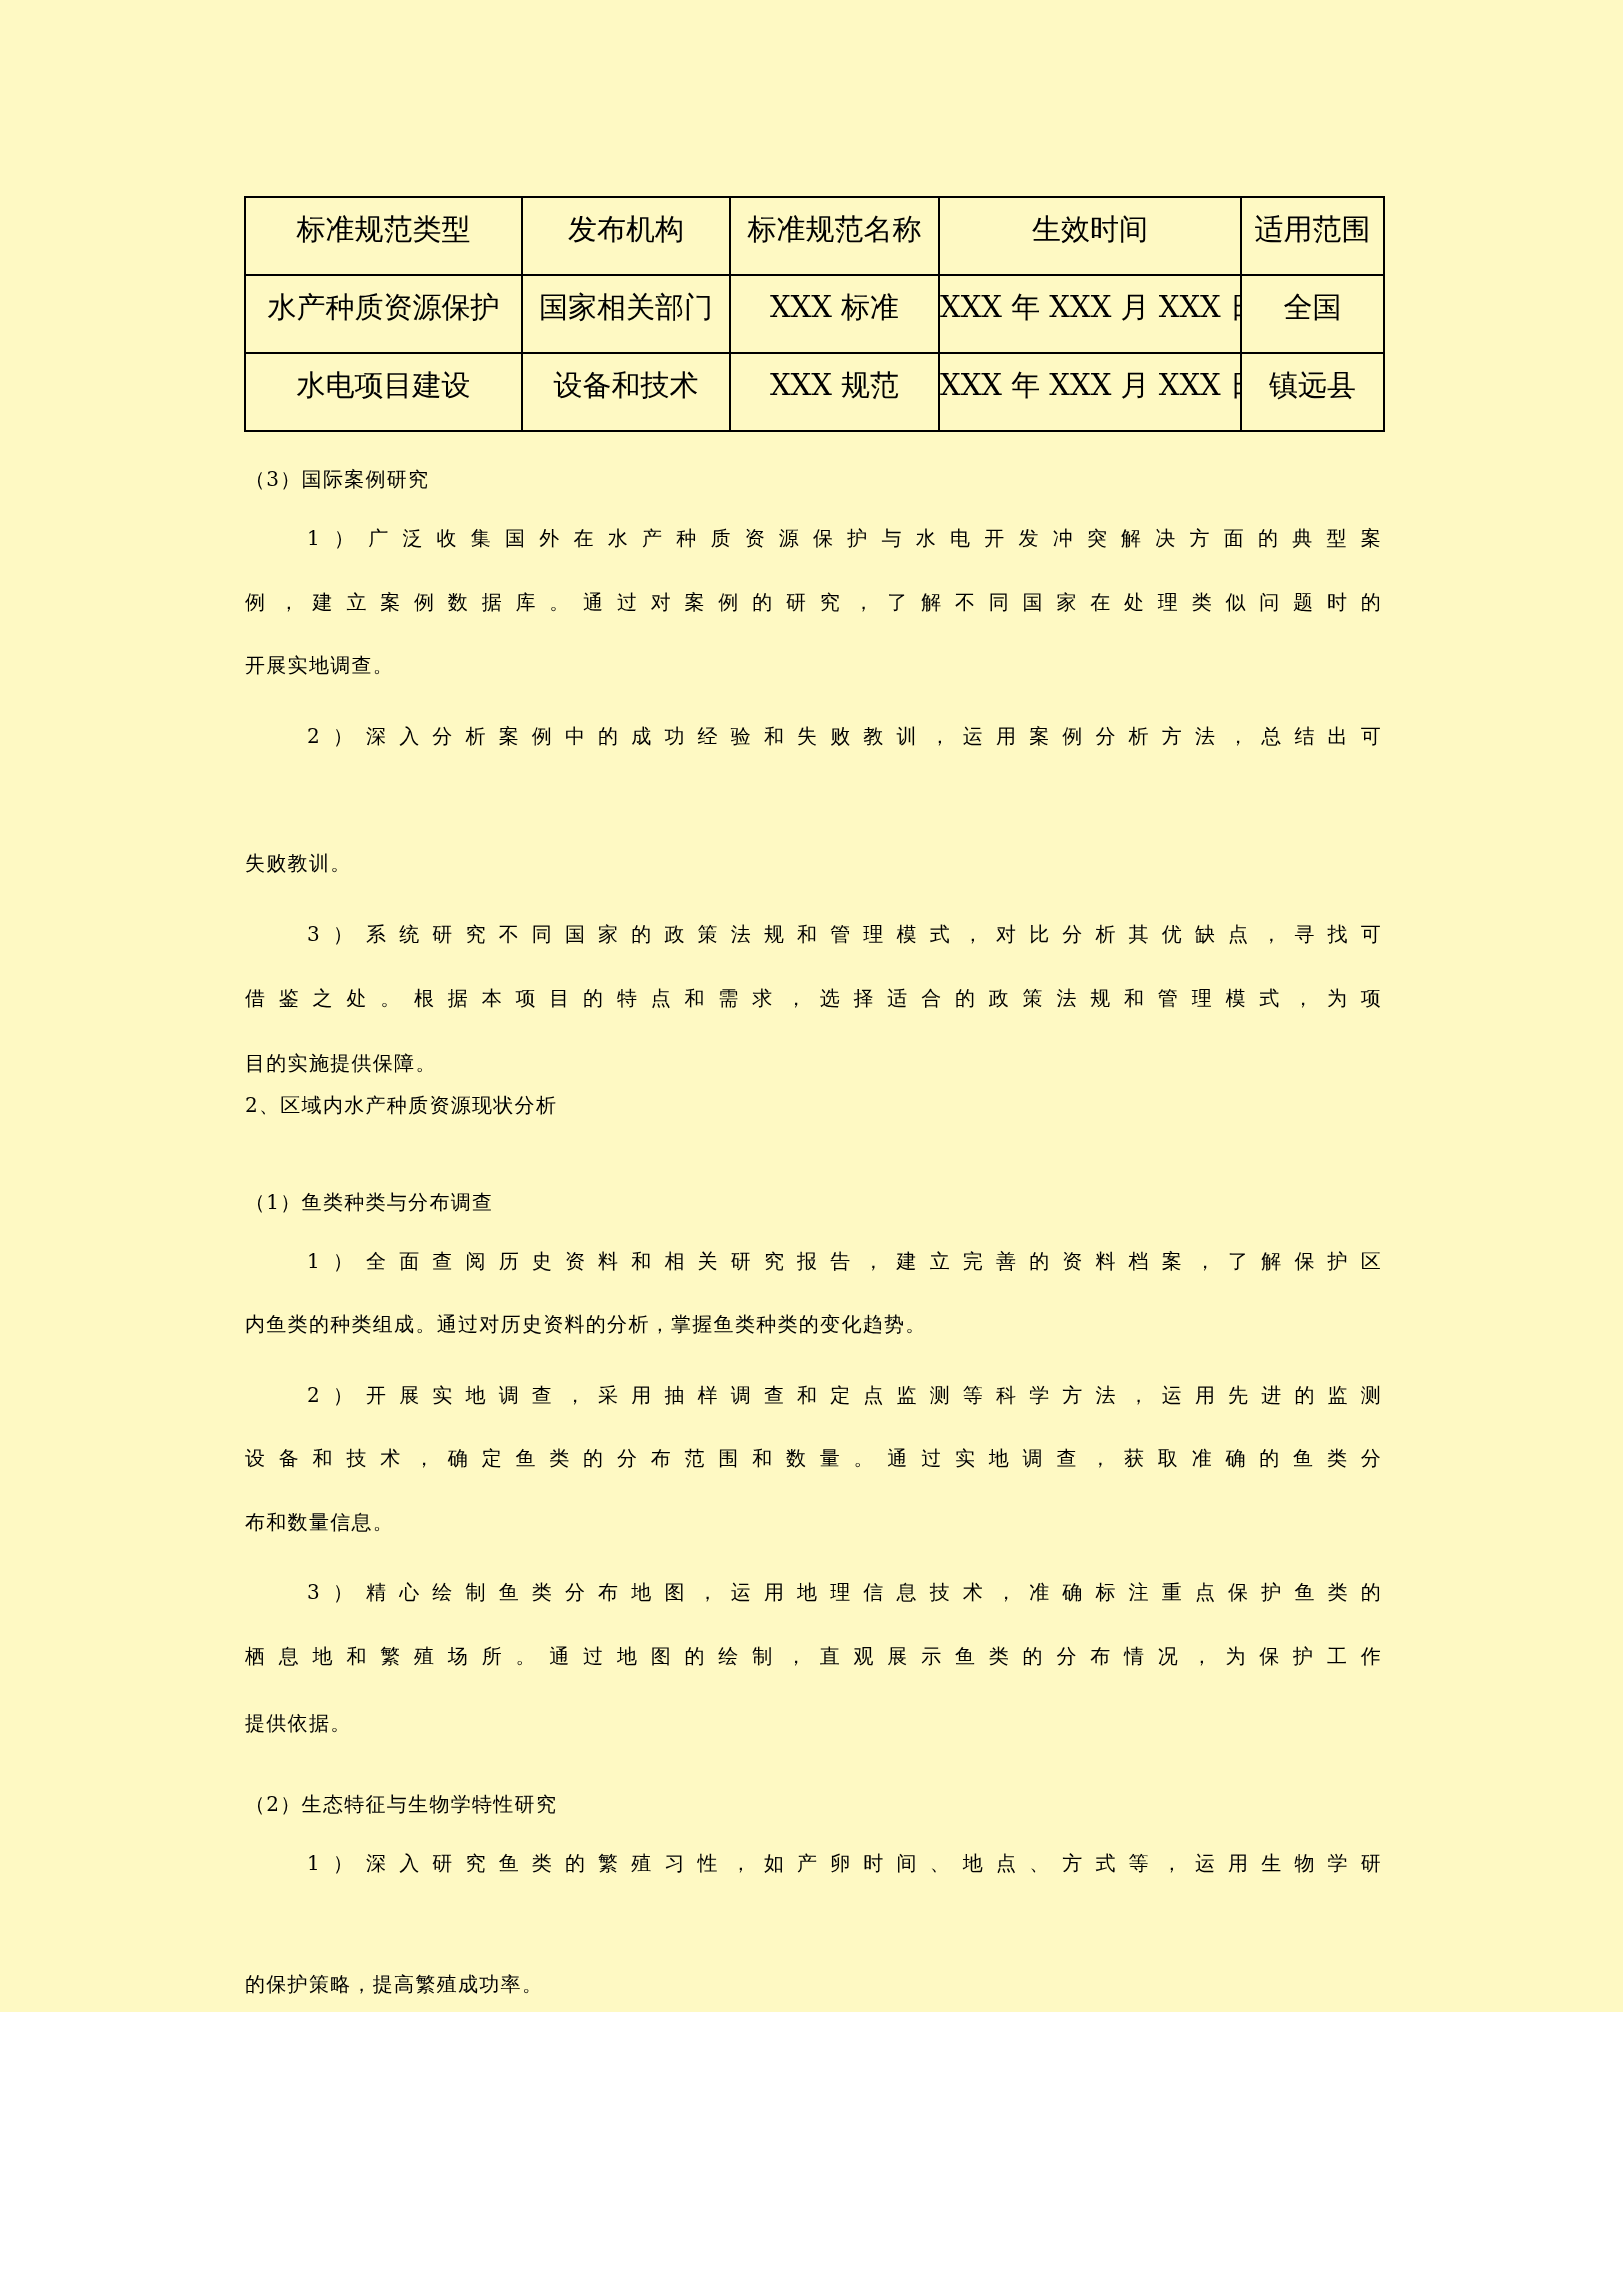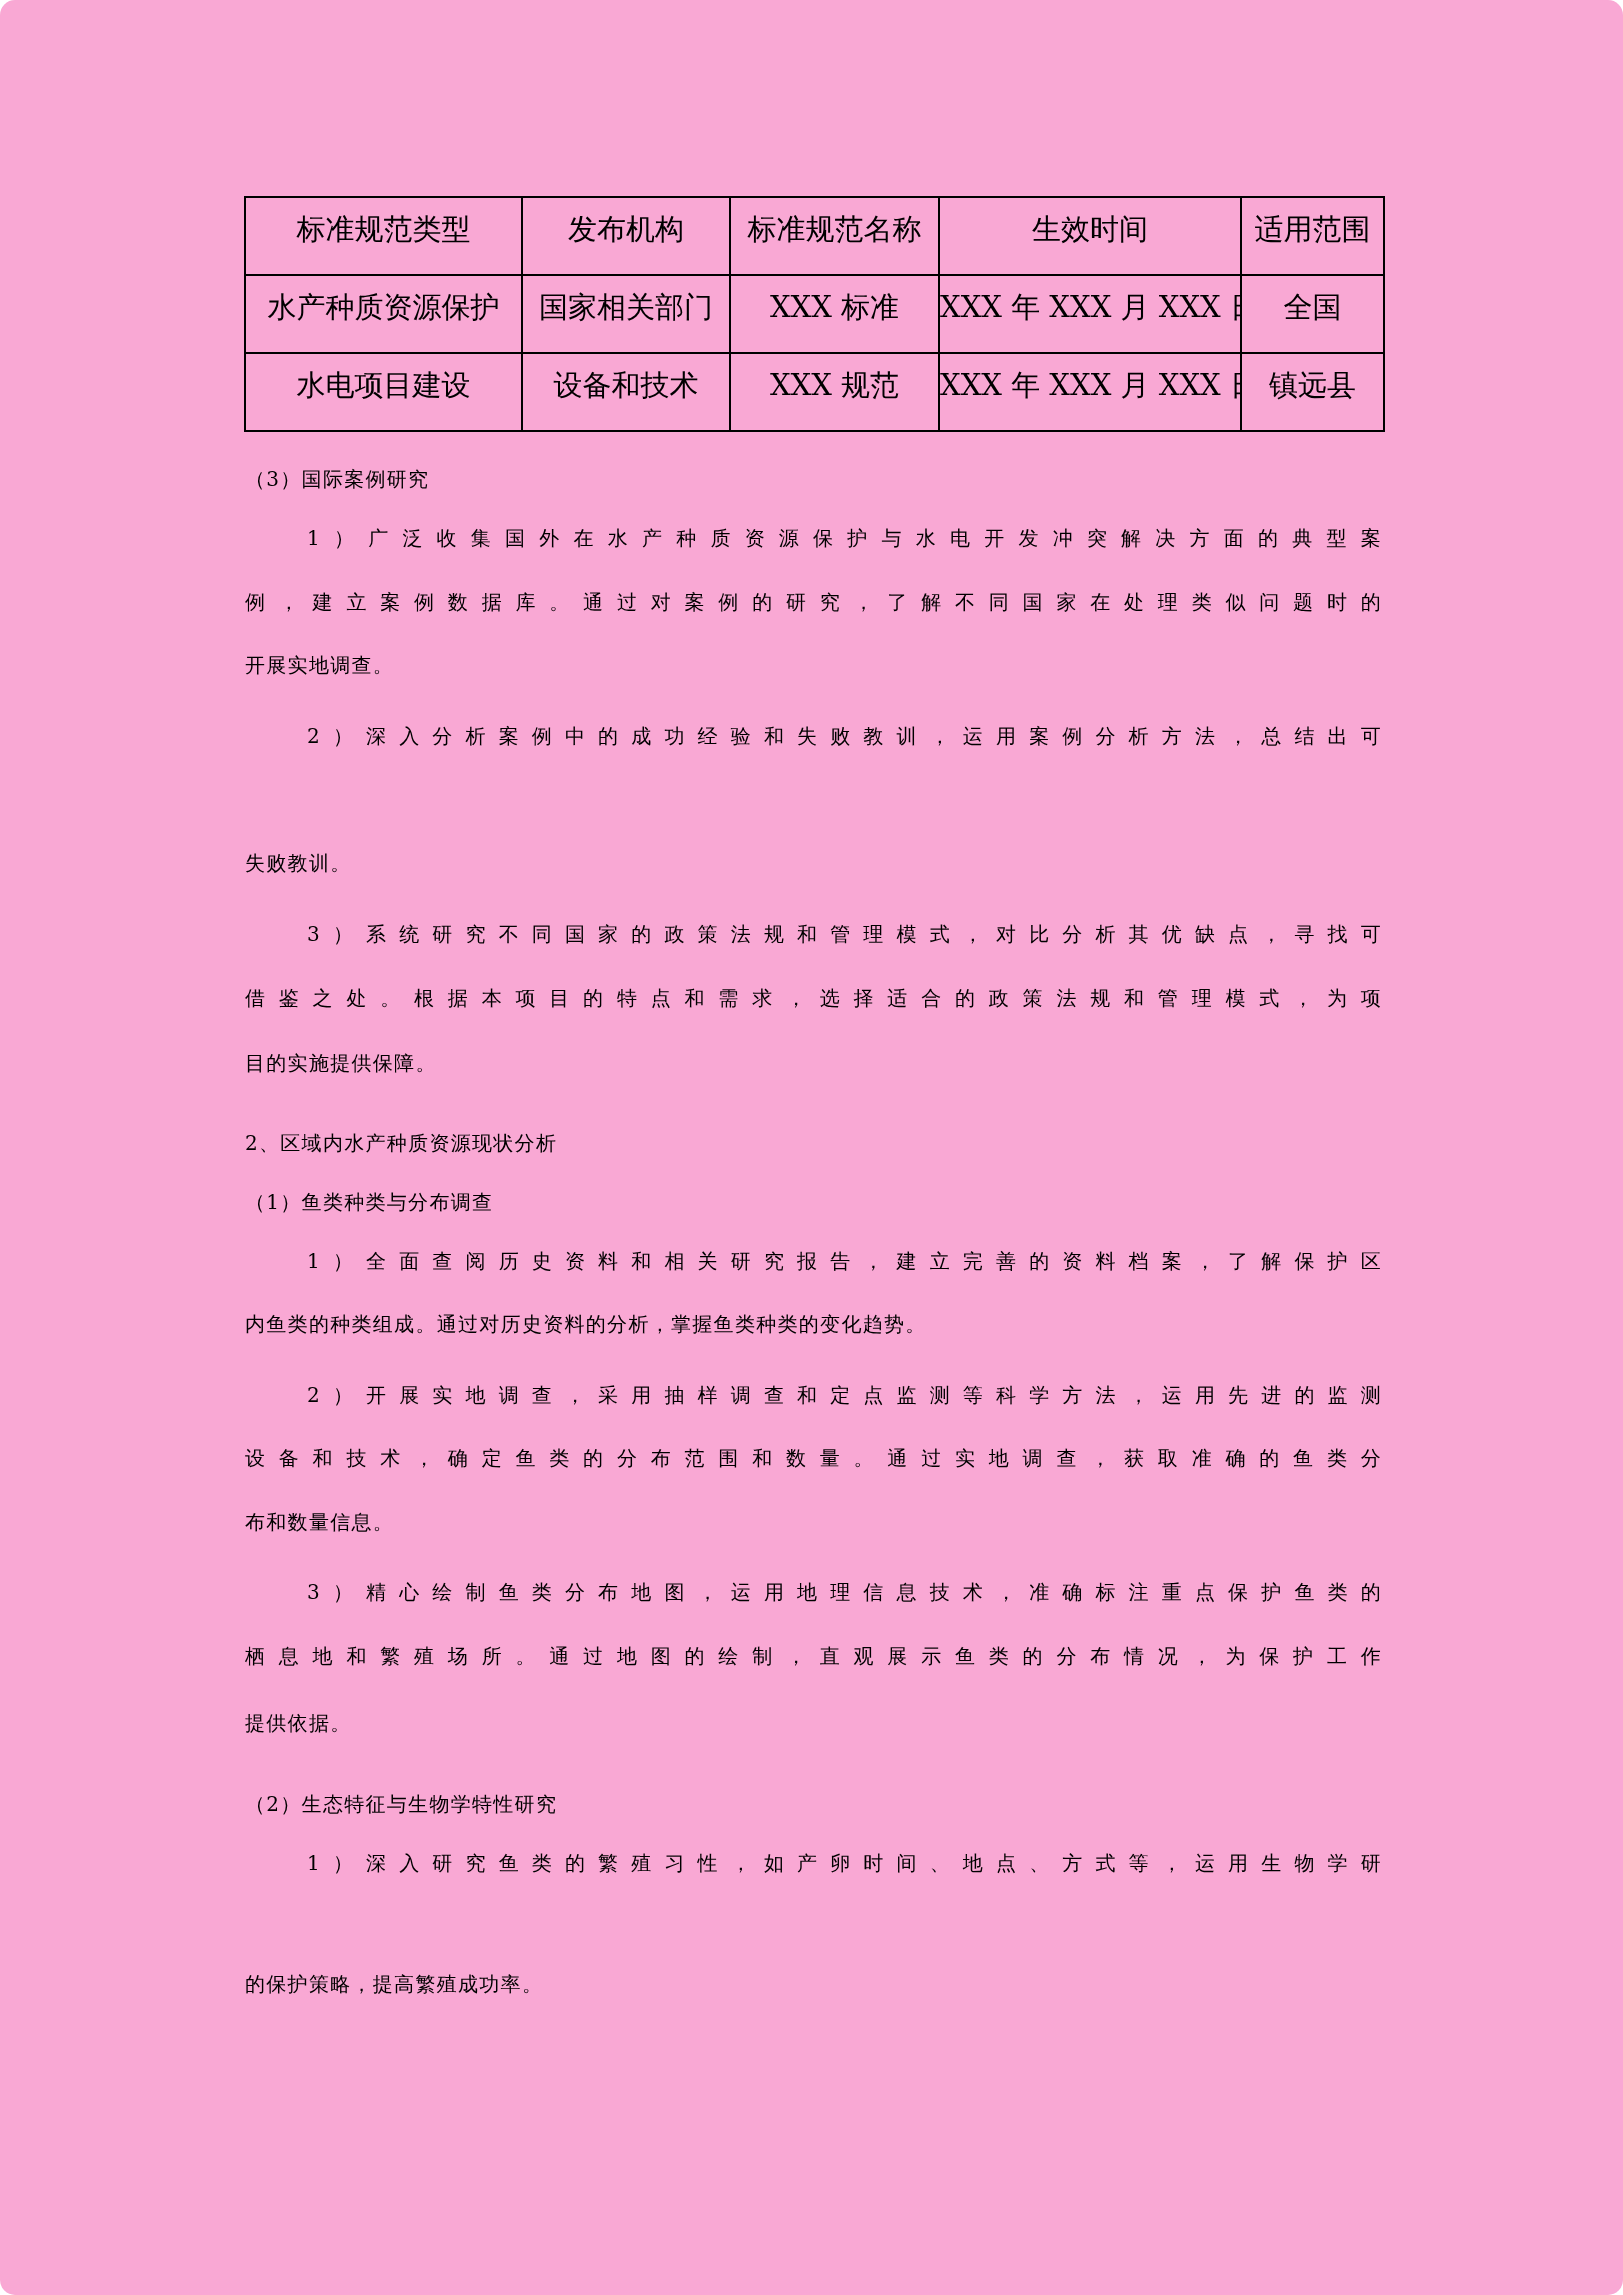--- a/index.html
+++ b/index.html
@@ -1,18 +1,18 @@
 <!DOCTYPE html>
 <html style="font-size:10.5px"><head>
   <meta charset="utf-8">
   <style>
     html, body { margin: 0; padding: 0; background: #ffffff; }
     body { width: 1623px; height: 2295px; position: relative; overflow: hidden;
            font-family: "DejaVu Serif", "Liberation Serif", serif; color: #000; }
-    .page { position: absolute; left: 0; top: 0; width: 1623px; height: 2295px; background: #f9a8d4; border-radius: 15px; }
+    .page { position: absolute; left: 0; top: 0; width: 1623px; height: 2012px; background: #fef9c3; }
     table.std { position: absolute; left: 244px; top: 196px; width: 1139px;
                 border-collapse: collapse; table-layout: fixed; }
     table.std td { border: 2.6px solid #000; height: 76px; padding: 0; vertical-align: top;
                    text-align: center; font-size: 29px; line-height: 29px; white-space: nowrap; overflow: hidden; }
     table.std td span { display: block; padding-top: 17px; }
     .line { position: absolute; left: 245px; width: 1137px; font-size: 20px; line-height: 33px;
             white-space: nowrap; letter-spacing: 1.3px; }
     .just { text-align: justify; text-align-last: justify; }
     .indent { padding-left: 62px; box-sizing: border-box; }
   </style>
@@ -89,21 +89,21 @@
   <div class="line just" style="top:586px">例，建立案例数据库。通过对案例的研究，了解不同国家在处理类似问题时的</div>
   <div class="line" style="top:649px">开展实地调查。</div>
 
   <div class="line just indent" style="top:720px">2）深入分析案例中的成功经验和失败教训，运用案例分析方法，总结出可</div>
   <div class="line" style="top:847px">失败教训。</div>
 
   <div class="line just indent" style="top:918px">3）系统研究不同国家的政策法规和管理模式，对比分析其优缺点，寻找可</div>
   <div class="line just" style="top:982px">借鉴之处。根据本项目的特点和需求，选择适合的政策法规和管理模式，为项</div>
   <div class="line" style="top:1047px">目的实施提供保障。</div>
 
-  <div class="line" style="top:1127px">2、区域内水产种质资源现状分析</div>
+  <div class="line" style="top:1089px">2、区域内水产种质资源现状分析</div>
   <div class="line" style="top:1186px">（1）鱼类种类与分布调查</div>
 
   <div class="line just indent" style="top:1245px">1）全面查阅历史资料和相关研究报告，建立完善的资料档案，了解保护区</div>
   <div class="line" style="top:1308px">内鱼类的种类组成。通过对历史资料的分析，掌握鱼类种类的变化趋势。</div>
 
   <div class="line just indent" style="top:1379px">2）开展实地调查，采用抽样调查和定点监测等科学方法，运用先进的监测</div>
   <div class="line just" style="top:1442px">设备和技术，确定鱼类的分布范围和数量。通过实地调查，获取准确的鱼类分</div>
   <div class="line" style="top:1506px">布和数量信息。</div>
 
   <div class="line just indent" style="top:1576px">3）精心绘制鱼类分布地图，运用地理信息技术，准确标注重点保护鱼类的</div>

